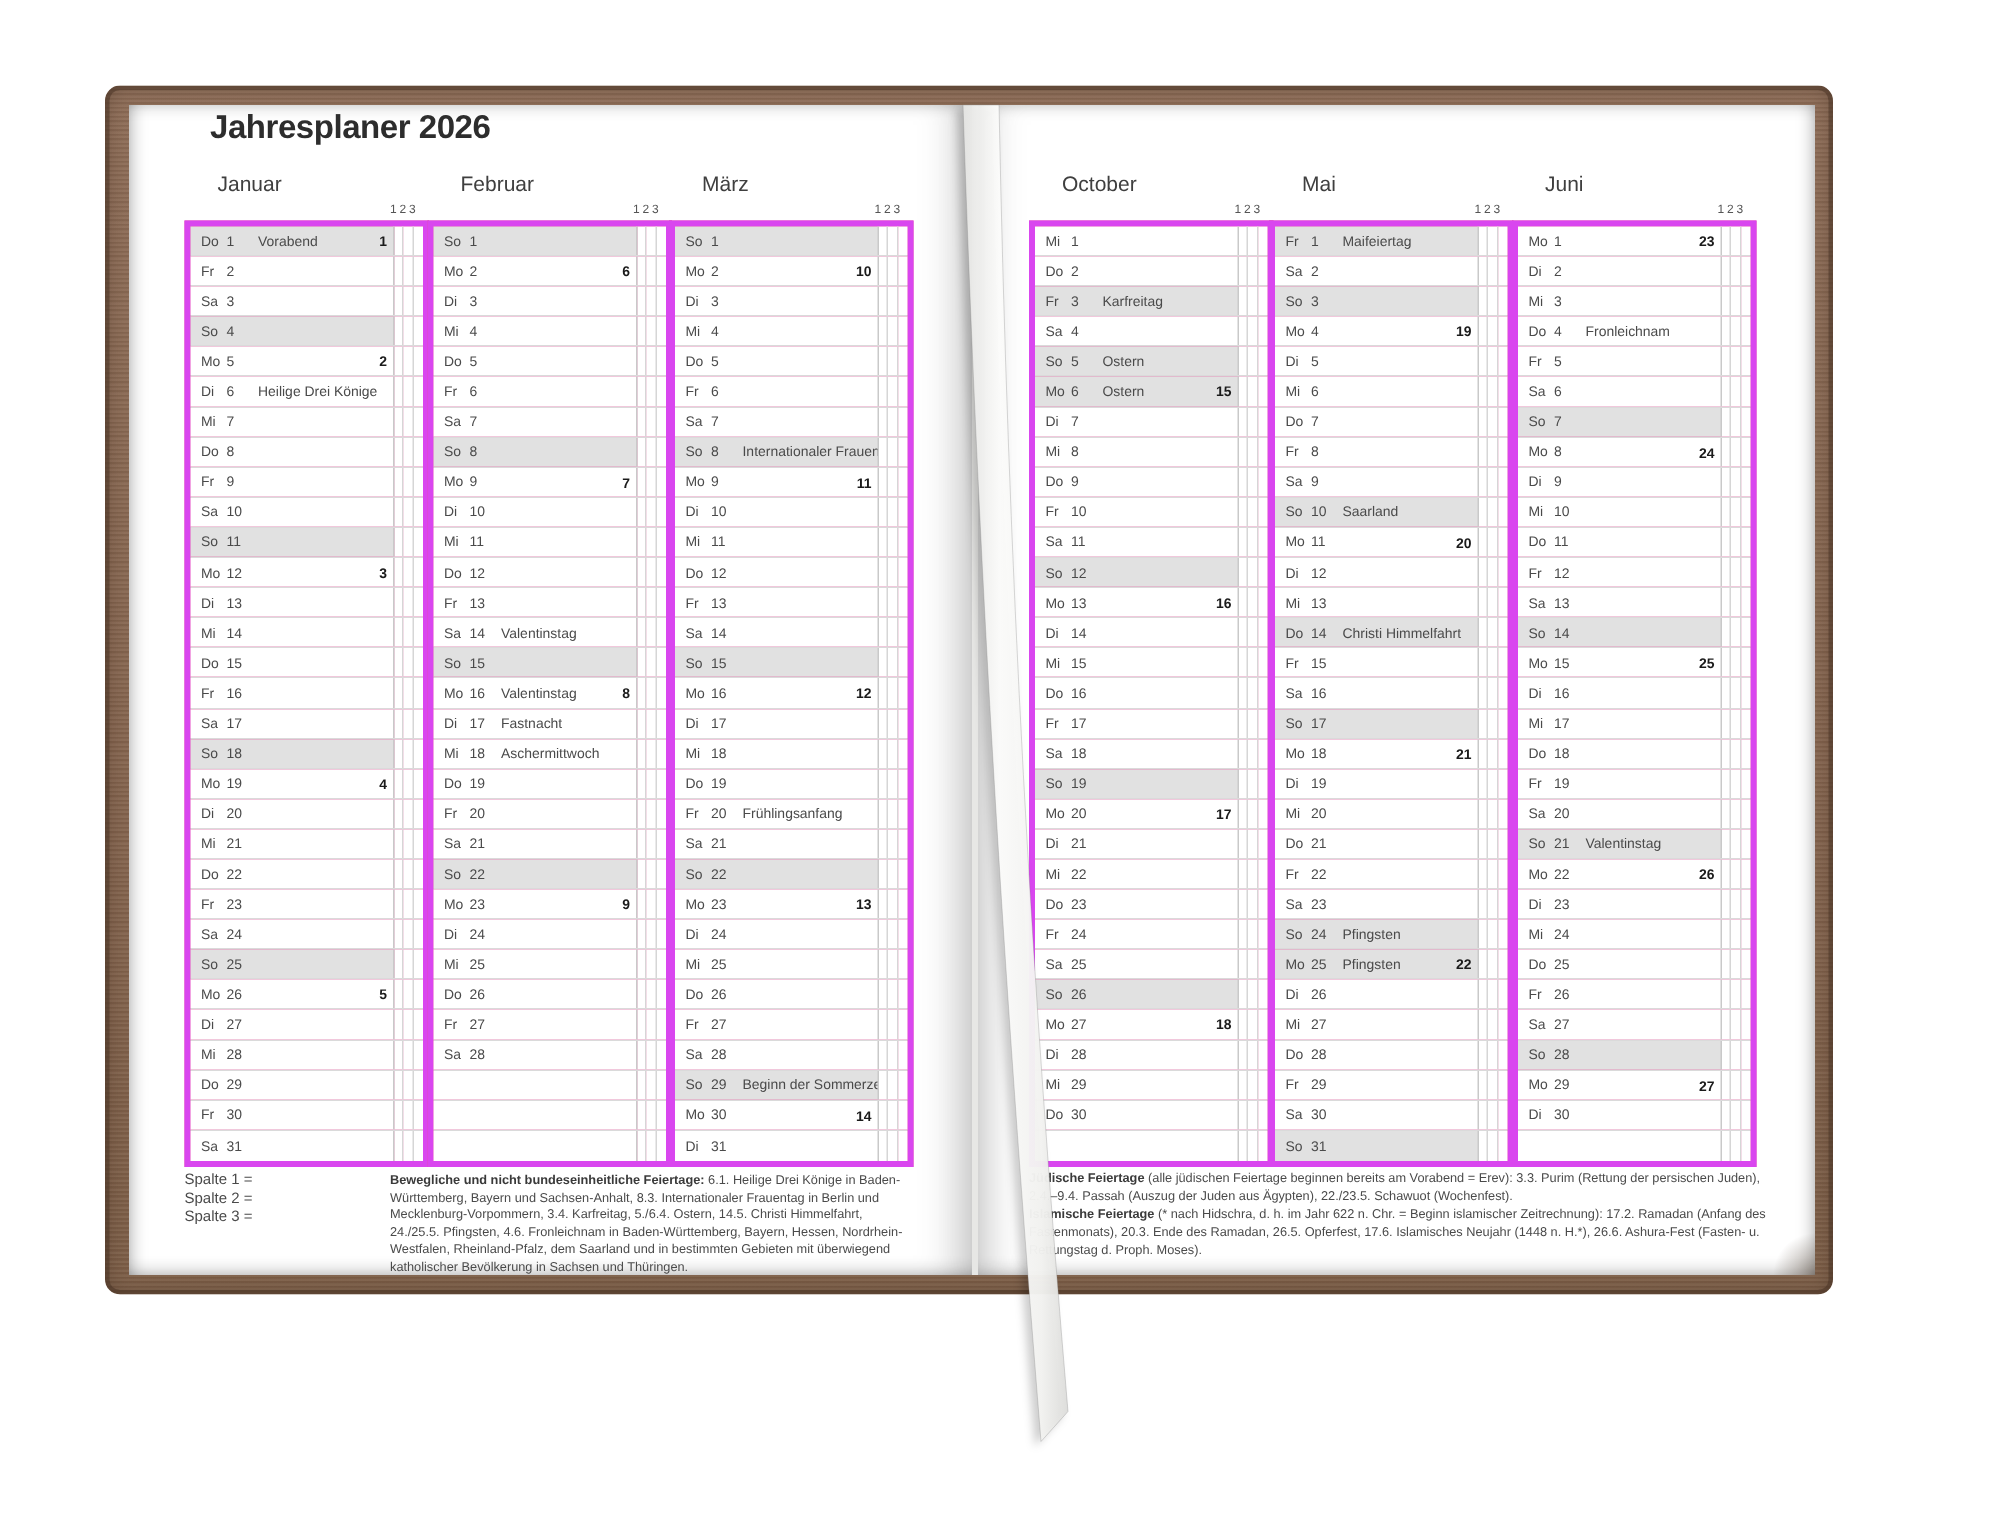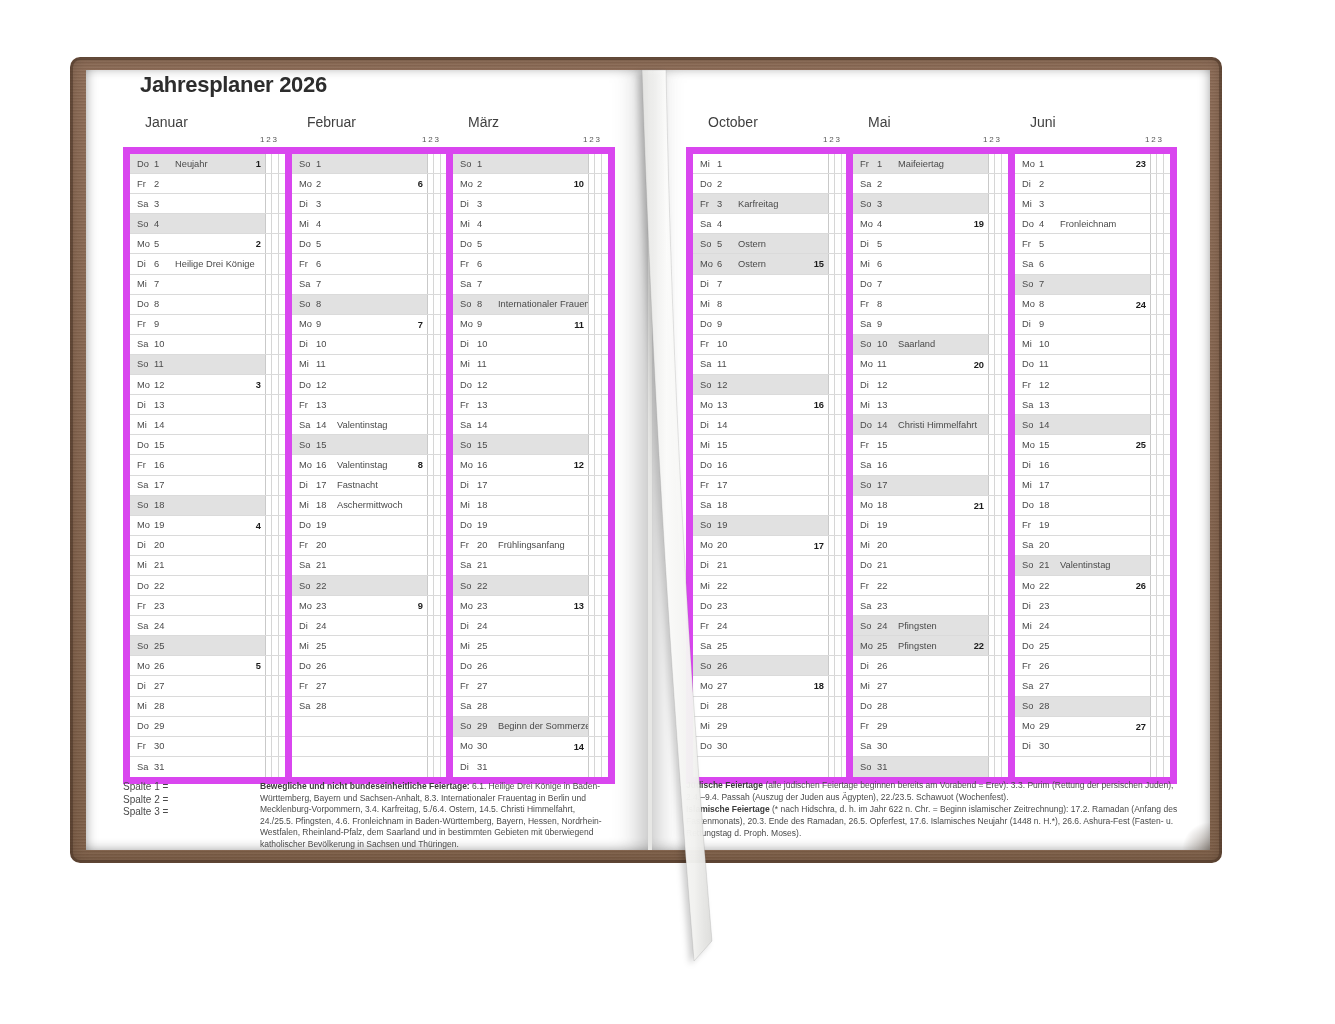--- a/index.html
+++ b/index.html
@@ -45,21 +45,21 @@
     position:absolute;left:123px;top:72px;
     font-size:22px;font-weight:700;color:#2d2d2d;letter-spacing:-0.3px;margin-left:17px;
   }
   
   .month{position:absolute;top:114px;width:157px;}
   .month-label{position:absolute;left:22px;top:0;font-size:14px;color:#3f3f3f;}
   .cols-header{position:absolute;right:2px;top:21px;display:flex;width:19px;font-size:8px;color:#555;}
   .cols-header span{flex:1 1 0;text-align:center;}
   .grid{
     position:absolute;left:0;top:33px;width:155px;
-    border:7px solid #d946ef;background:#ec4899;
+    border:4px solid #d946ef;background:#ec4899;
   }
   .row{display:flex;height:20.1px;box-sizing:border-box;border-bottom:1px solid #dadada;}
   .row:last-child{border-bottom:none;}
   .cell-main{
     width:136px;box-sizing:border-box;position:relative;
     display:flex;align-items:center;border-right:1px solid #c9c9c9;
     background:#fff;overflow:hidden;
   }
   .row.hl .cell-main{background:#e1e1e1;}
   .cell-n{width:6.34px;box-sizing:border-box;border-right:1px solid #d6d6d6;background:#fff;}
@@ -94,21 +94,21 @@
       <div class="cols-header">
         <span>1</span>
         <span>2</span>
         <span>3</span>
       </div>
       <div class="grid">
         <div class="row hl">
           <div class="cell-main">
             <span class="wd">Do</span>
             <span class="dn">1</span>
-            <span class="note">Neujahr</span>
+            <span class="note">Vorabend</span>
             <span class="wk">1</span>
           </div>
           <div class="cell-n"></div>
           <div class="cell-n"></div>
           <div class="cell-n"></div>
         </div>
         <div class="row">
           <div class="cell-main">
             <span class="wd">Fr</span>
             <span class="dn">2</span>

